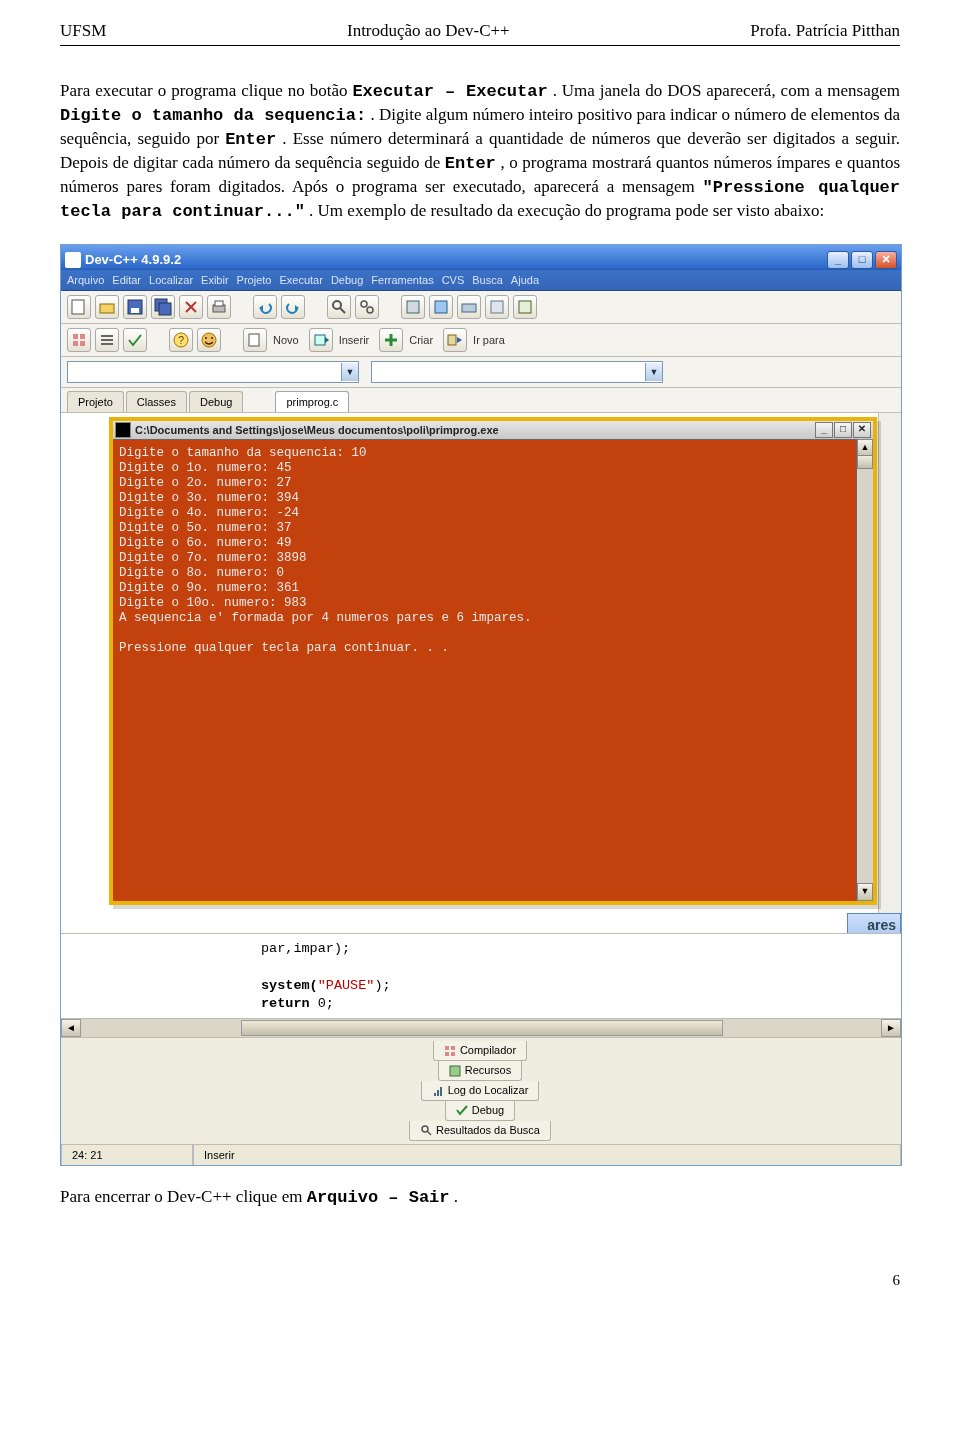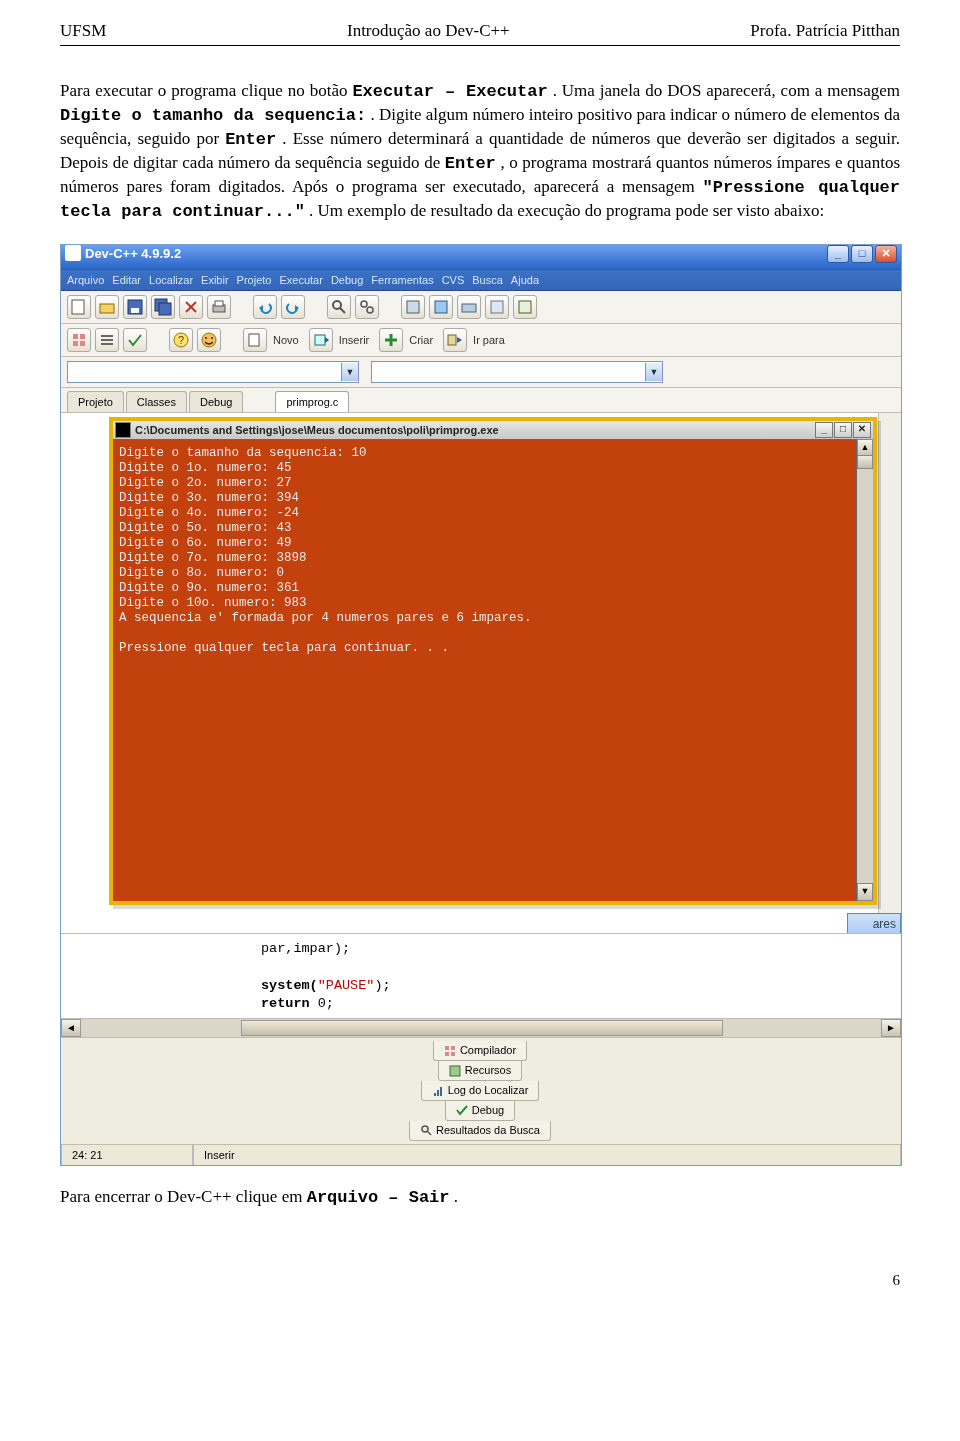--- a/index.html
+++ b/index.html
@@ -37,21 +37,21 @@
     font-size: 11px;
     background: #ece9d8;
     margin: 6px 0 20px 0;
     box-shadow: 0 0 0 1px #fff inset;
   }
   .ide-title {
     height: 24px;
     background: linear-gradient(#6aa0f0, #2a66c8);
     color: #fff;
     display: flex;
-    align-items: flex-start;
+    align-items: flex-end;
     padding: 0 4px;
     font-weight: bold;
     font-size: 13px;
     justify-content: space-between;
     border-bottom: 1px solid #2a5bb0;
   }
   .win-btns { display: flex; gap: 2px; }
   .win-btn {
     width: 20px; height: 16px;
     background: linear-gradient(#e8f0ff,#9cbef0);
@@ -198,21 +198,21 @@
     position:relative;
   }
   .code-footer .kw { font-weight:bold; }
   .code-footer .str { color:#c00000; }
   .code-right-tab {
     position:absolute; right:0; top:-20px;
     width:44px; height:20px;
     background:linear-gradient(#cfe0fb,#a6c8f3);
     border:1px solid #5a86c0;
     border-bottom:none;
-    font-size:12px; color:#345; text-align:right; padding:2px 4px;
+    font-size:14px; color:#345; text-align:right; padding:2px 4px;font-weight:bold;
   }
   .hscroll {
     height:18px;
     background:#e6e3d6;
     display:flex;
     border-top:1px solid #c0bdae;
   }
   .hscroll .left,.hscroll .right{
     width:18px;border:1px solid #999;background:linear-gradient(#f6f3e8,#c9c5b2);
     text-align:center;line-height:16px;font-size:10px;
@@ -498,21 +498,21 @@
           <span class="c-btn">_</span>
           <span class="c-btn">□</span>
           <span class="c-btn">✕</span>
         </span>
       </div>
       <div class="console-body"><span>Digite o tamanho da sequencia: 10</span>
 <span>Digite o 1o. numero: 45</span>
 <span>Digite o 2o. numero: 27</span>
 <span>Digite o 3o. numero: 394</span>
 <span>Digite o 4o. numero: -24</span>
-<span>Digite o 5o. numero: 43</span>
+<span>Digite o 5o. numero: 37</span>
 <span>Digite o 6o. numero: 49</span>
 <span>Digite o 7o. numero: 3898</span>
 <span>Digite o 8o. numero: 0</span>
 <span>Digite o 9o. numero: 361</span>
 <span>Digite o 10o. numero: 983</span>
 <span>A sequencia e' formada por 4 numeros pares e 6 impares.</span>
 <span></span>
 <span>Pressione qualquer tecla para continuar. . .</span></div>
       <div class="console-sb">
         <div class="up">▲</div>

